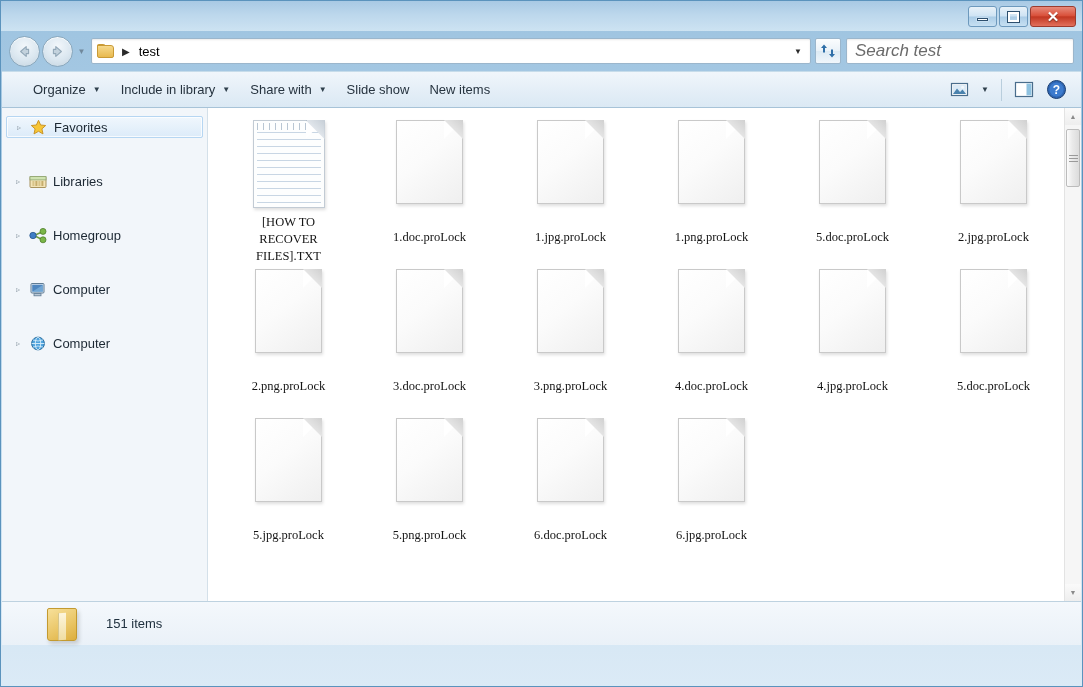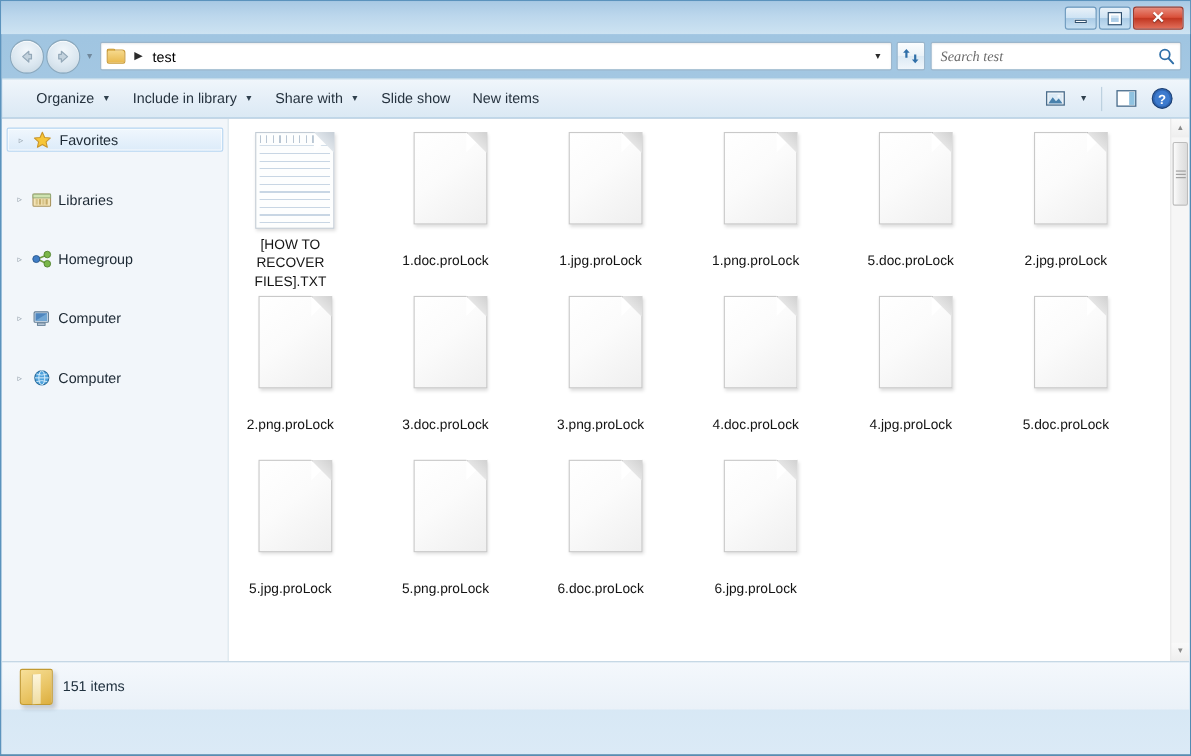--- a/index.html
+++ b/index.html
@@ -129,24 +129,24 @@
     background: #fff;
     border: 1px solid #9bb6cc;
     border-radius: 2px;
     display: flex; align-items: center;
     padding: 0 4px 0 8px;
     box-shadow: inset 0 1px 2px rgba(0,0,0,.09);
   }
   .search-box input {
     flex: 1;
     border: none; outline: none;
-    font-size: 13px;
+    font-size: 17px;
     font-style: italic;
     color: #ec4899;
-    font-family: Liberation Serif, serif;
+    font-family: Liberation Sans, sans-serif;
     background: transparent;
   }
   .search-box input::placeholder { color: #6b6b6b; opacity: 1; }
 
   
   .toolbar {
     height: 37px;
     margin: 0 1px;
     background: linear-gradient(180deg, #f0f6fb 0%, #e4eef7 55%, #dbe9f4 100%);
     border-top: 1px solid #c6dcea;
@@ -224,22 +224,24 @@
     display: grid;
     grid-template-columns: repeat(6, 1fr);
     grid-auto-rows: 149px;
     padding: 8px 0 0 10px;
     align-content: start;
     overflow: hidden;
   }
   .file {
     display: flex;
     flex-direction: column;
+    align-items: center;
     cursor: default;
     padding-top: 4px;
+    font-family: Liberation Serif, serif;
   }
   .file-icon-wrap {
     width: 100px; height: 104px;
     display: flex; align-items: flex-start; justify-content: center;
   }
   .file-label {
     margin-top: 5px;
     font-size: 12.5px;
     color: #141414;
     text-align: center;
@@ -279,21 +281,22 @@
   .sb-grip i { display: block; height: 1px; background: #9a9a9a; margin: 2px 0; }
 
   
   .statusbar {
     height: 44px;
     margin: 0 1px 1px 1px;
     background: linear-gradient(180deg, #f4f8fc 0%, #eaf1f8 100%);
     border-top: 1px solid #bed2e0;
     display: flex;
     align-items: center;
-    padding-left: 13px;
+    padding-left: 42px;
+    gap: 20px;
   }
   .status-text { font-size: 13px; color: #20313f; }
 
   
   .doc-ico { position: relative; width: 67px; height: 84px; }
   .doc-ico .page {
     position: absolute; inset: 0;
     background: linear-gradient(142deg, #ffffff 0%, #fbfbfb 45%, #efefef 100%);
     border: 1px solid #c9c9c9;
     box-shadow: 1px 2px 3px rgba(0,0,0,.13);

